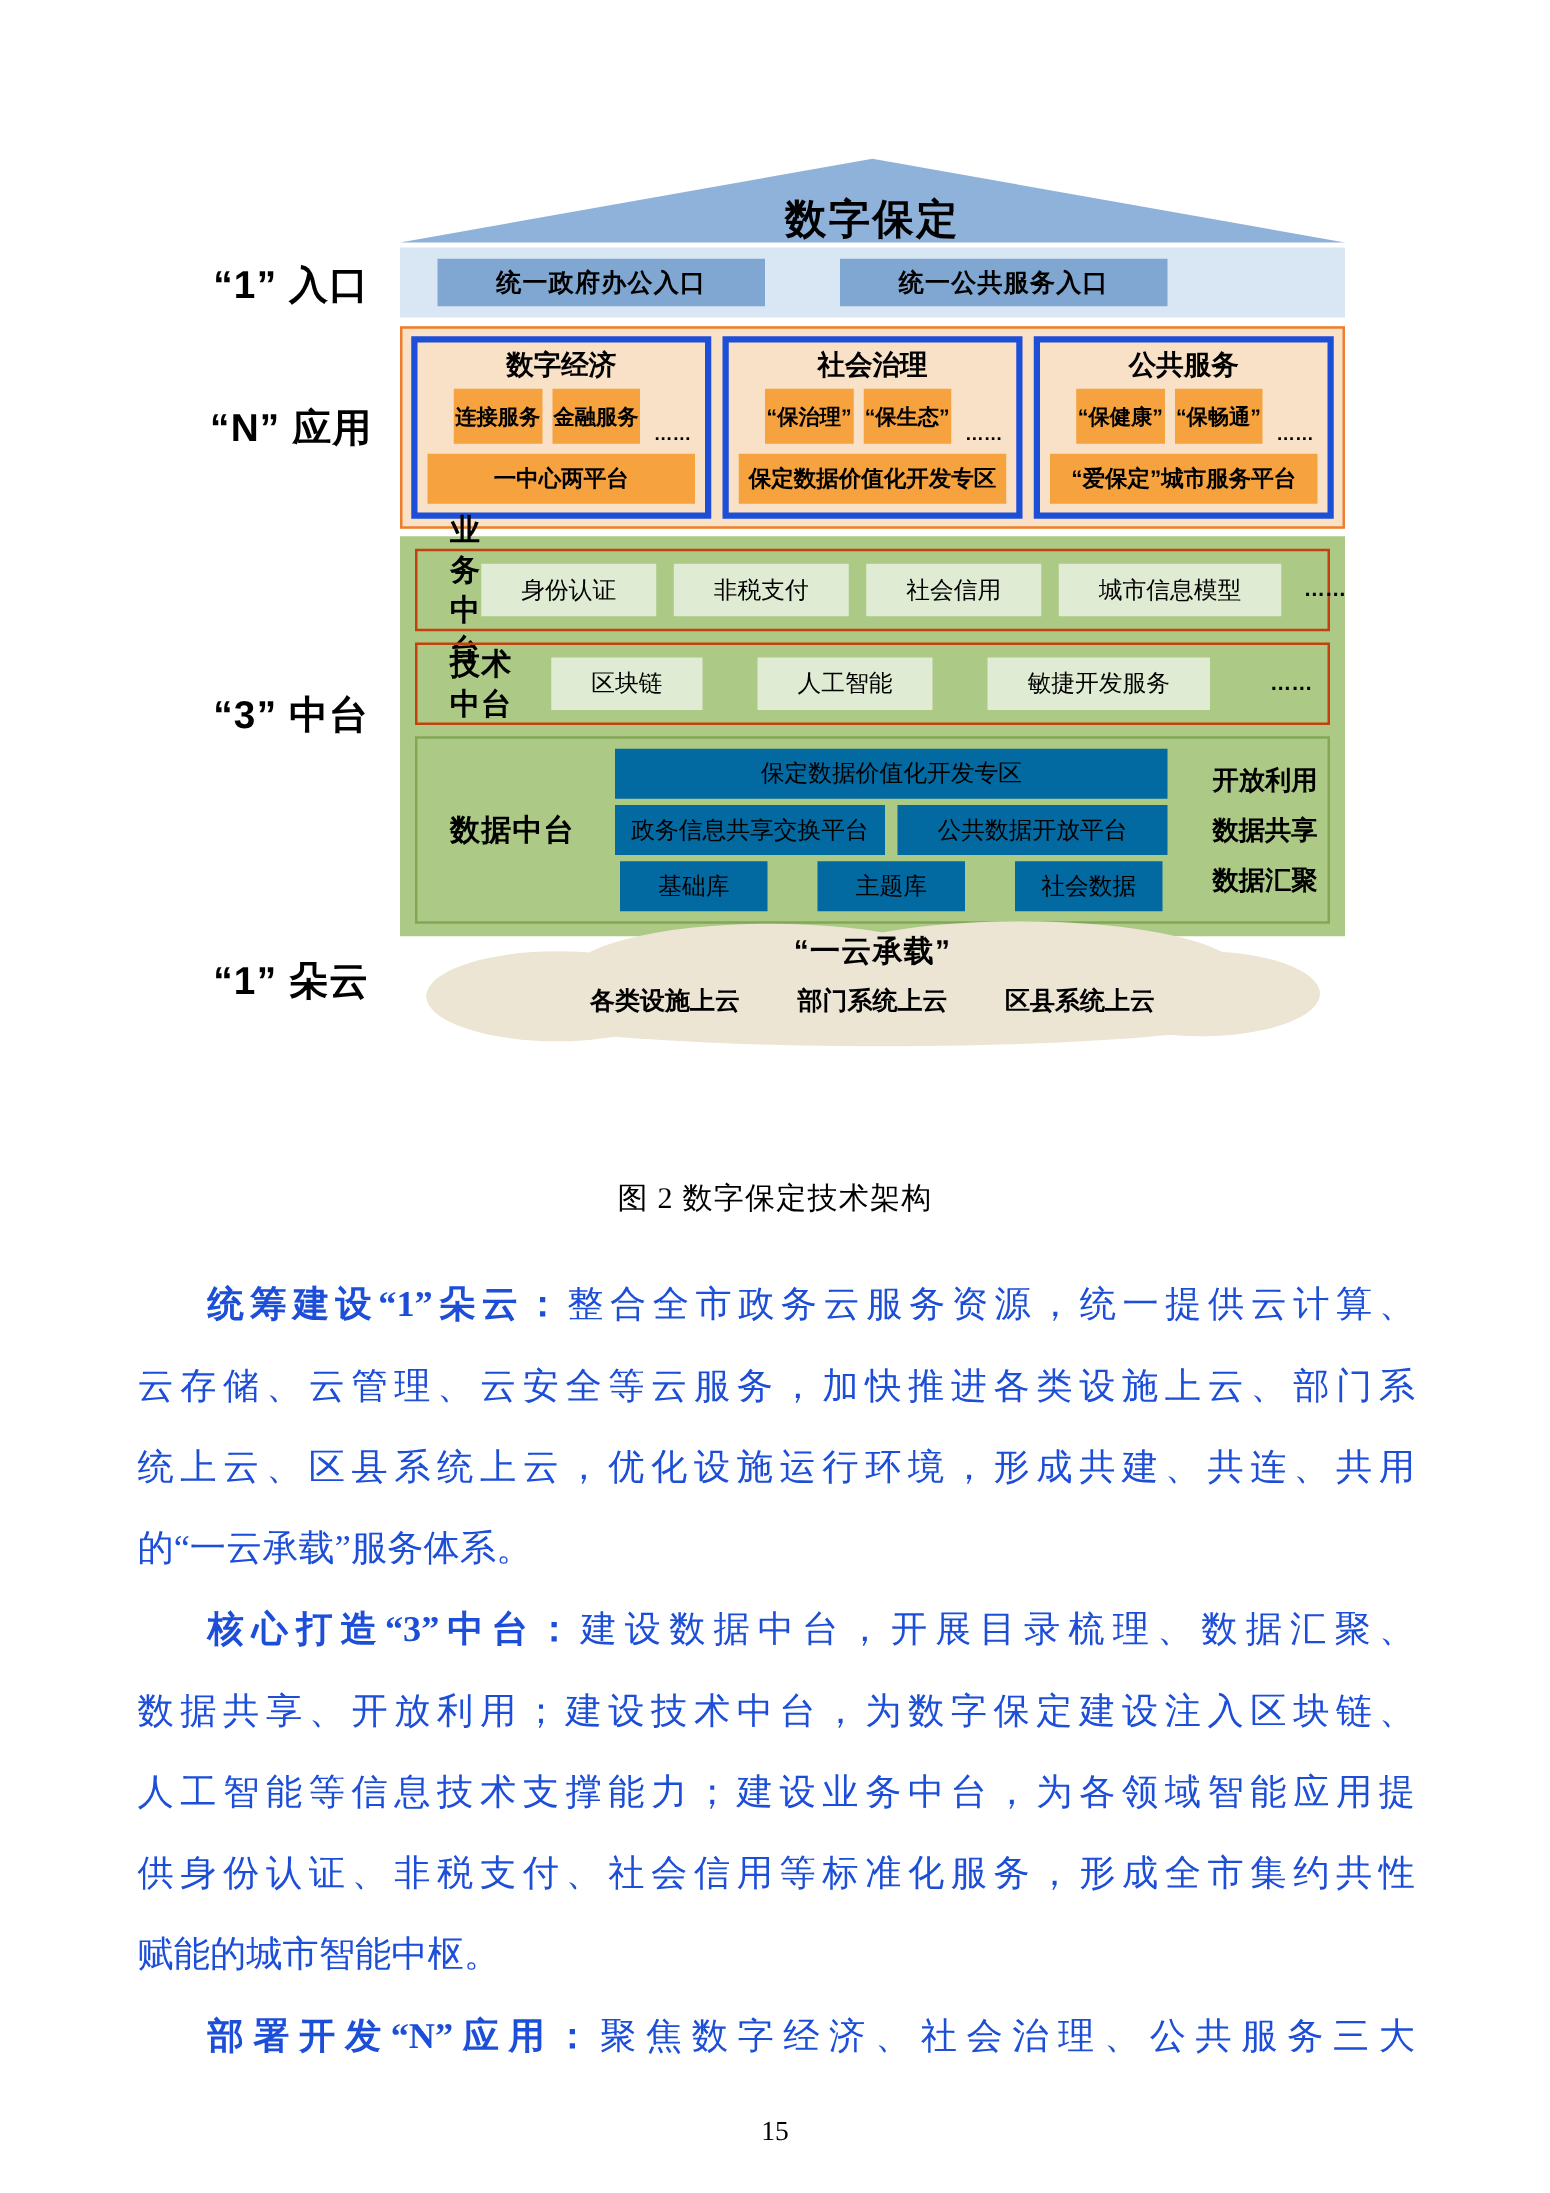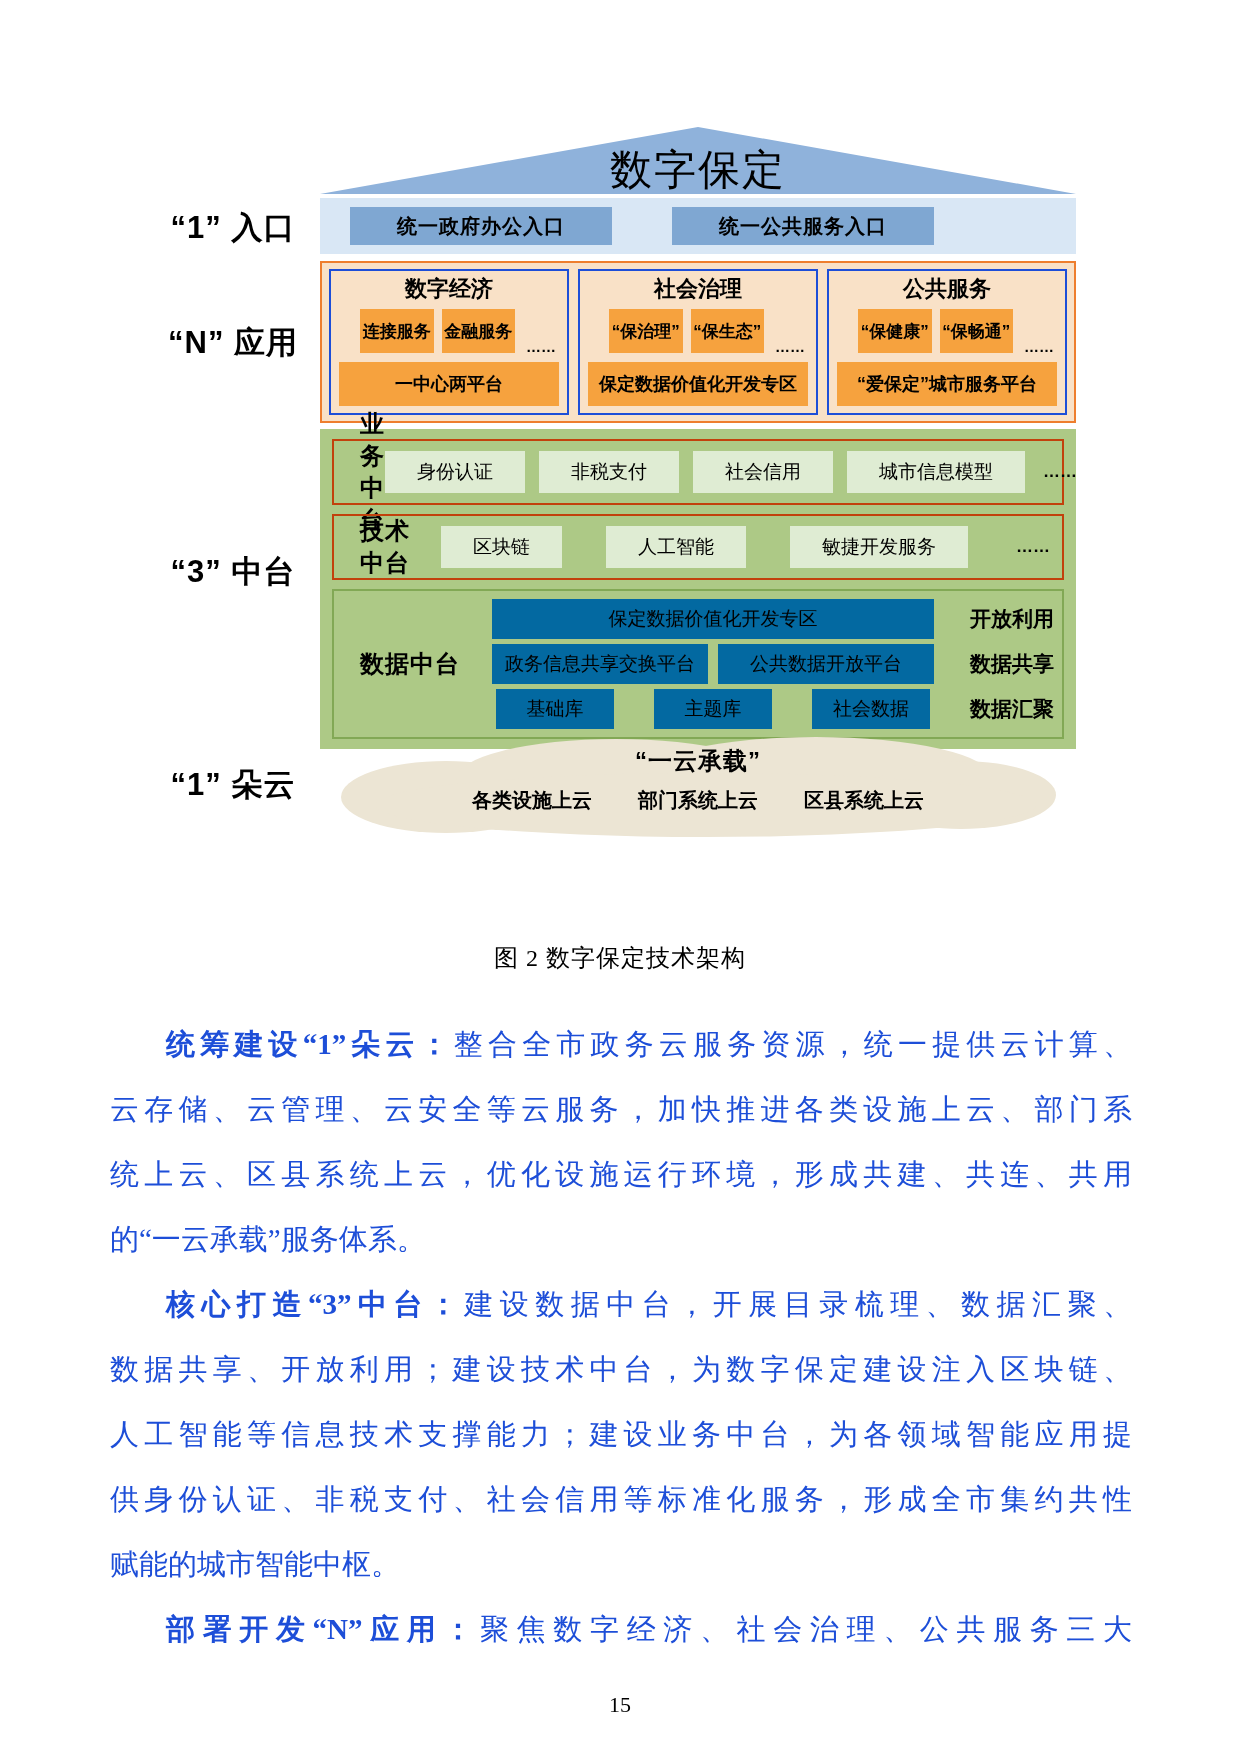--- a/index.html
+++ b/index.html
@@ -9,33 +9,33 @@
     font-family:"Liberation Sans","DejaVu Sans",sans-serif;
     color:#000;
   }
   
   .side-label {
     position:absolute; left:148px; width:170px; text-align:center;
     font-weight:bold; font-size:31px; letter-spacing:1px; white-space:nowrap;
   }
   .roof { position:absolute; left:320px; top:127px; width:756px; height:67px; }
   .roof-tri { width:0; height:0; border-left:378px solid transparent; border-right:378px solid transparent; border-bottom:67px solid #8FB2DB; }
-  .roof-title { position:absolute; left:0; right:0; bottom:-4px; text-align:center; font-size:42px; font-weight:normal; letter-spacing:2px; }
+  .roof-title { position:absolute; left:0; right:0; bottom:-4px; text-align:center; font-size:33px; font-weight:bold; letter-spacing:2px; }
 
   .entry-band { position:absolute; left:320px; top:198px; width:756px; height:56px; background:#D9E7F5; }
   .entry-box { position:absolute; top:9px; height:38px; background:#7FA7D2; display:flex; align-items:center; justify-content:center; font-weight:bold; font-size:20px; letter-spacing:1px; }
   .entry-box.b0 { left:30px;  width:262px; }
   .entry-box.b1 { left:352px; width:262px; }
 
   .apps-band {
     position:absolute; left:320px; top:261px; width:756px; height:162px;
     background:#F9E1C7; border:2px solid #EE7E2E; box-sizing:border-box;
     display:flex; gap:9px; padding:6px 7px;
   }
-  .app-panel { flex:1; border:2px solid #1d4ed8; box-sizing:border-box; background:#F9E1C7; padding:3px 8px 7px 8px; display:flex; flex-direction:column; }
+  .app-panel { flex:1; border:5px solid #1d4ed8; box-sizing:border-box; background:#F9E1C7; padding:3px 8px 7px 8px; display:flex; flex-direction:column; }
   .app-title { text-align:center; font-weight:bold; font-size:22px; height:30px; line-height:30px; }
   .app-items { display:flex; gap:8px; margin-top:4px; height:46px; align-items:center;padding-left:21px; }
   .app-item { background:#F6A23E; height:44px; flex:1; display:flex; align-items:center; justify-content:center; font-size:17px; font-weight:600; white-space:nowrap; }
   .app-dots { width:36px; font-weight:bold; font-size:15px; align-self:flex-end; text-align:center; line-height:14px; }
   .app-bottom { background:#F6A23E; height:44px; margin-top:8px; display:flex; align-items:center; justify-content:center; font-size:18px; font-weight:600; white-space:nowrap; }
 
   .mid-band {
     position:absolute; left:320px; top:429px; width:756px; height:320px;
     background:#ADC986; box-sizing:border-box; padding:10px 12px;
     display:flex; flex-direction:column; gap:9px;
@@ -46,21 +46,21 @@
   .mid-items.tech { gap:44px; padding-left:18px; }
   .mid-box { background:#DFECD3; height:42px; display:flex; align-items:center; justify-content:center; font-size:19px; padding:0 32px; white-space:nowrap; }
   .mid-dots { font-weight:bold; font-size:17px; margin-left:4px; }
 
   .data-panel { border:2px solid #82A855; box-sizing:border-box; flex:1; display:flex; padding:8px 8px 8px 12px; }
   .data-label { width:146px; display:flex; align-items:center; font-weight:bold; font-size:24px; letter-spacing:1px; padding-left:14px; box-sizing:border-box; }
   .data-mid { flex:1; display:flex; flex-direction:column; justify-content:space-between; }
   .data-row { display:flex; gap:10px; }
   .data-row.r3 { gap:40px; padding:0 4px; }
   .data-box { background:#0369a1; height:40px; flex:1; display:flex; align-items:center; justify-content:center; font-size:19px; white-space:nowrap; }
-  .data-tags { width:116px; display:flex; flex-direction:column; justify-content:space-between; align-items:flex-end; padding-left:4px;font-family:Liberation Mono, monospace; }
+  .data-tags { width:116px; display:flex; flex-direction:column; justify-content:center; align-items:flex-end; padding-left:4px;font-family:Liberation Mono, monospace; }
   .data-tag { height:40px; display:flex; align-items:center; font-weight:bold; font-size:21px; white-space:nowrap; }
 
   .cloud { position:absolute; left:336px; top:735px; width:724px; height:104px; }
   .cloud svg { position:absolute; left:0; top:0; }
   .cloud-title { position:absolute; left:0; right:0; top:10px; text-align:center; font-weight:bold; font-size:24px; letter-spacing:1px; }
   .cloud-items { position:absolute; left:0; right:0; top:52px; display:flex; justify-content:center; gap:46px; font-weight:bold; font-size:20px; }
 
   
   .caption {
     position:absolute; left:0; top:942px; width:100%; text-align:center;

